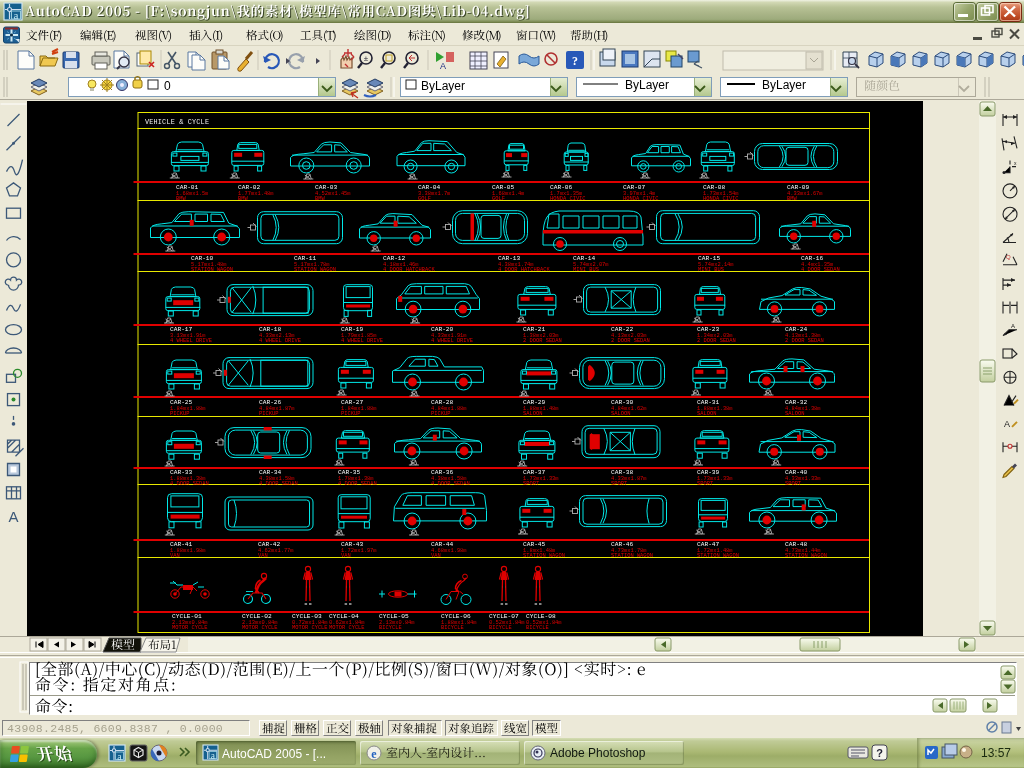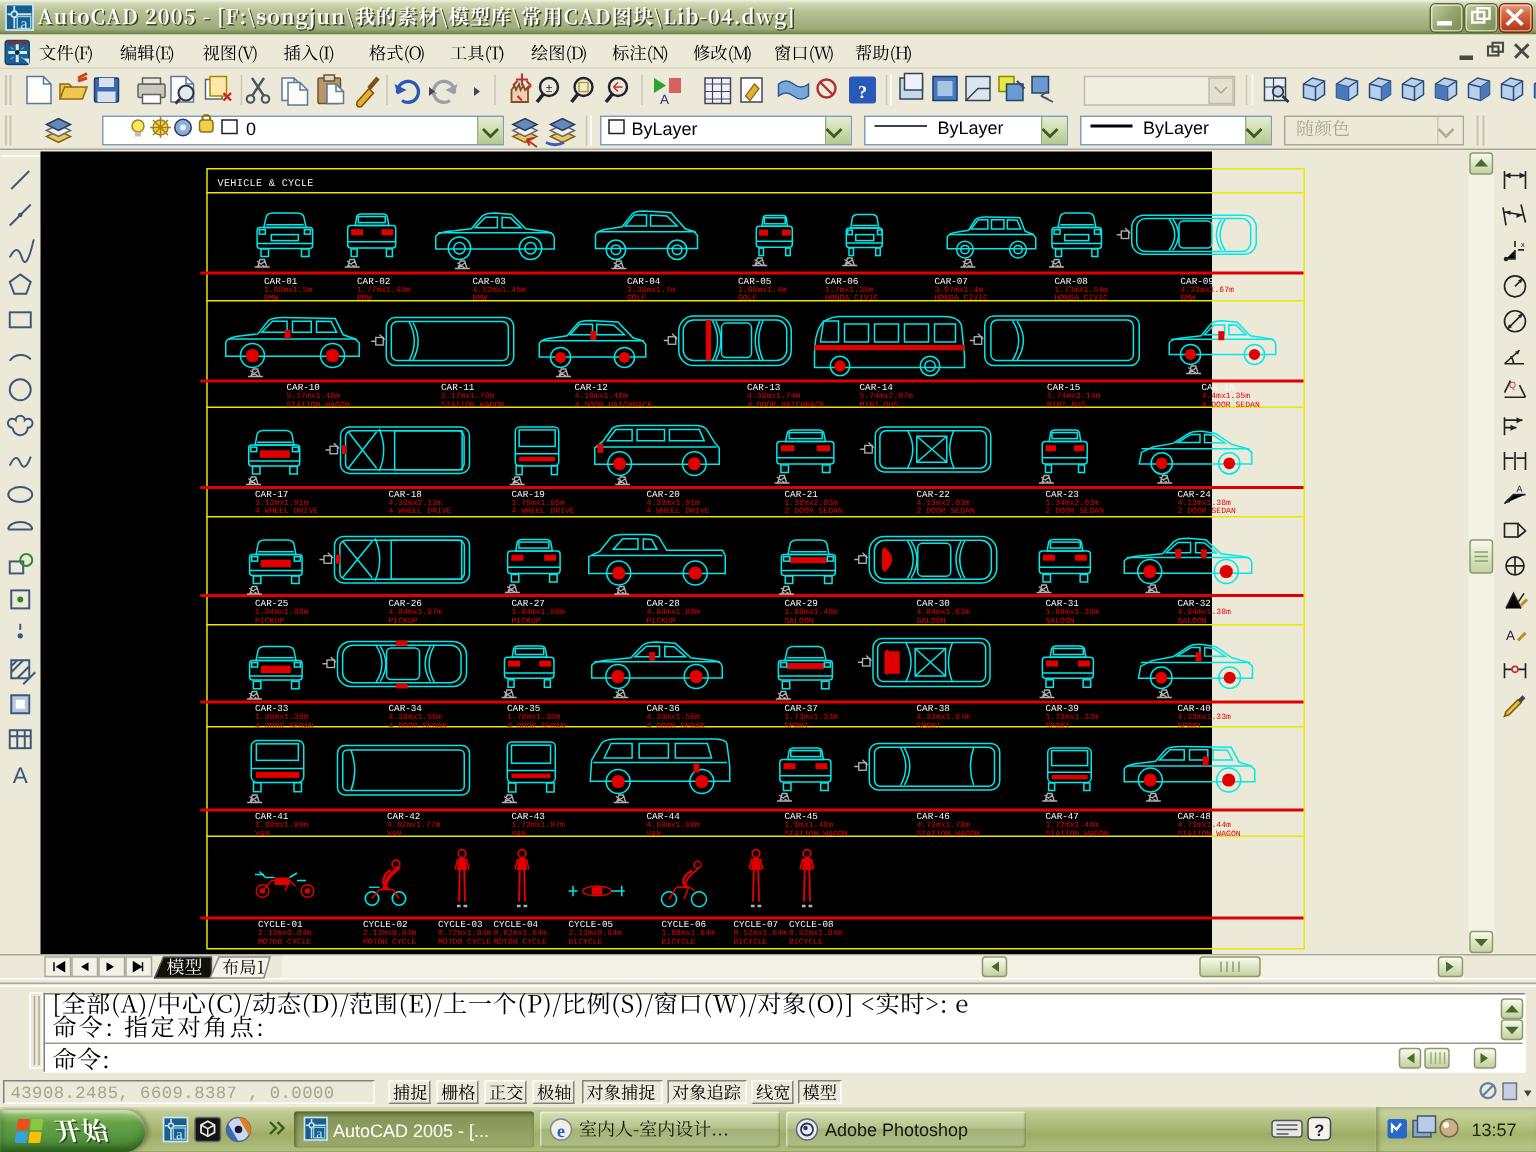--- a/index.html
+++ b/index.html
@@ -3,21 +3,21 @@
 *{margin:0;padding:0;box-sizing:border-box}
 html,body{width:1024px;height:768px;overflow:hidden;background:#000;font-family:"Liberation Sans",sans-serif}
 #scr{position:absolute;left:0;top:0;width:1024px;height:768px;background:#ece9d8}
 .abs{position:absolute}
 #titlebar{left:0;top:0;width:1024px;height:23px;
  background:linear-gradient(to bottom,#f0f2e4 0%,#d2d8b4 10%,#b8c296 32%,#aab588 58%,#9dab7c 84%,#78864e 96%,#62703a 100%)}
 #menubar{left:0;top:23px;width:1024px;height:23px;background:#ece9d8;border-bottom:1px solid #d8d4c0}
 #tb1{left:0;top:46px;width:1024px;height:28px;background:#ece9d8}
 #tb2{left:0;top:74px;width:1024px;height:26px;background:#ece9d8;border-bottom:1px solid #aca899}
 #mainarea{left:0;top:100px;width:1024px;height:536px;background:#ece9d8}
-#canvas{position:absolute;left:27px;top:1px;width:781px;height:535px;background:#000}
+#canvas{position:absolute;left:27px;top:1px;width:896px;height:535px;background:#000}
 #leftbar{position:absolute;left:0;top:1px;width:27px;height:535px;background:#ece9d8}
 #rightbar{position:absolute;left:996px;top:1px;width:28px;height:535px;background:#ece9d8}
 #vscroll{position:absolute;left:979px;top:1px;width:17px;height:535px;background:#f2f1e4}
 #tabrow{left:0;top:636px;width:1024px;height:16px;background:#ece9d8;border-top:1px solid #aca899}
 #cmdarea{left:0;top:652px;width:1024px;height:66px;background:#ece9d8;border-top:1px solid #fff}
 #cmdbox{position:absolute;left:29px;top:9px;width:988px;height:53px;background:#fff;border:1px solid #808080;border-right-color:#fff;border-bottom-color:#fff}
 #statusbar{left:0;top:718px;width:1024px;height:20px;background:#ece9d8}
 #taskbar{left:0;top:738px;width:1024px;height:30px;
  background:linear-gradient(to bottom,#d5ddb4 0,#c0cb97 3px,#aab873 14px,#9dad68 18px,#aebd7e 29px,#8a9a55 30px)}
 .vbtn{position:absolute;top:3px;width:21px;height:18px;border-radius:3px;

